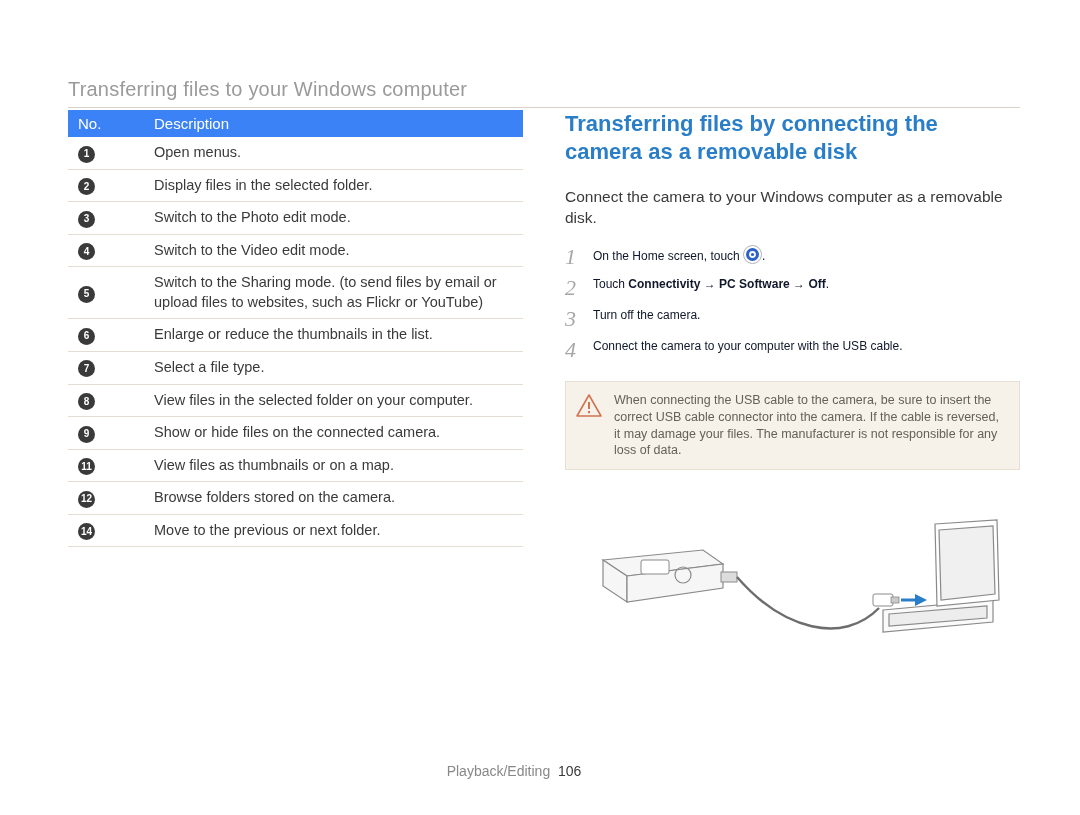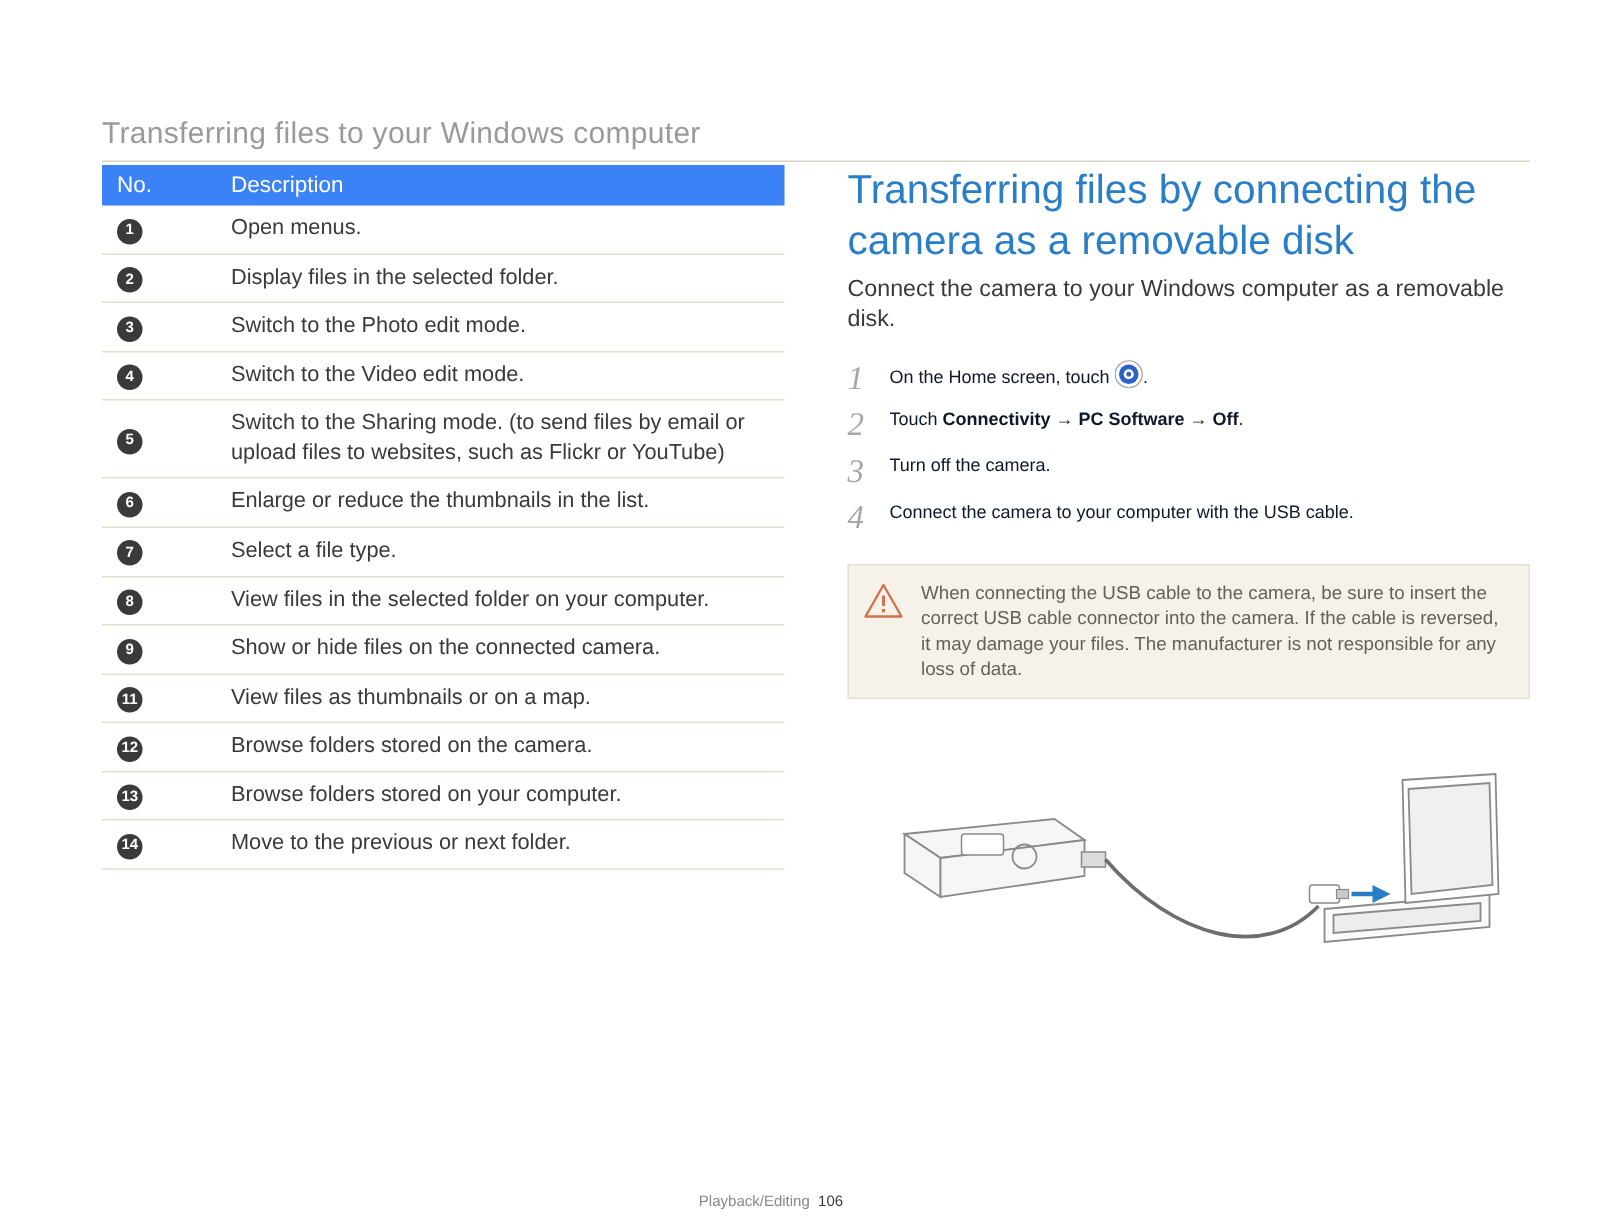--- a/index.html
+++ b/index.html
@@ -76,24 +76,24 @@
     background: #3a3a3a;
     color: #ffffff;
     font-size: 10px;
     font-weight: bold;
     line-height: 1;
   }
 
   
   .h2 {
     color: #2a7ec8;
-    font-size: 27px;
-    font-weight: 400;
+    font-size: 22px;
+    font-weight: 700;
     line-height: 1.25;
-    margin: 0 0 5px 0;
+    margin: 0 0 22px 0;
   }
   .intro {
     font-size: 15.5px;
     color: #3a3a3a;
     line-height: 1.35;
     margin-bottom: 16px;
   }
   .steps {
     display: flex;
     flex-direction: column;
@@ -143,25 +143,25 @@
   }
 
   .illus {
     display:flex;
     justify-content:center;
     margin-top: 20px;
   }
 
   .footer {
     position: absolute;
-    bottom: 8px;
+    bottom: 36px;
     left: 0;
     width: 1028px;
     text-align: center;
-    font-size: 10px;
+    font-size: 14px;
     color: #888888;
   }
   .footer .pg {
     color: #3a3a3a;
   }
 </style>
 </head>
 <body>
 
 <div class="page">
@@ -215,24 +215,20 @@
               <td class="num"><span class="circ-num">9</span></td>
               <td>Show or hide files on the connected camera.</td>
             </tr>
           <tr>
               <td class="num"><span class="circ-num">11</span></td>
               <td>View files as thumbnails or on a map.</td>
             </tr>
           <tr>
               <td class="num"><span class="circ-num">12</span></td>
               <td>Browse folders stored on the camera.</td>
-            </tr>
-          <tr>
-              <td class="num"><span class="circ-num">13</span></td>
-              <td>Browse folders stored on your computer.</td>
             </tr>
           <tr>
               <td class="num"><span class="circ-num">14</span></td>
               <td>Move to the previous or next folder.</td>
             </tr>
         </tbody>
       </table>
     </div>
 
     <div class="col">

